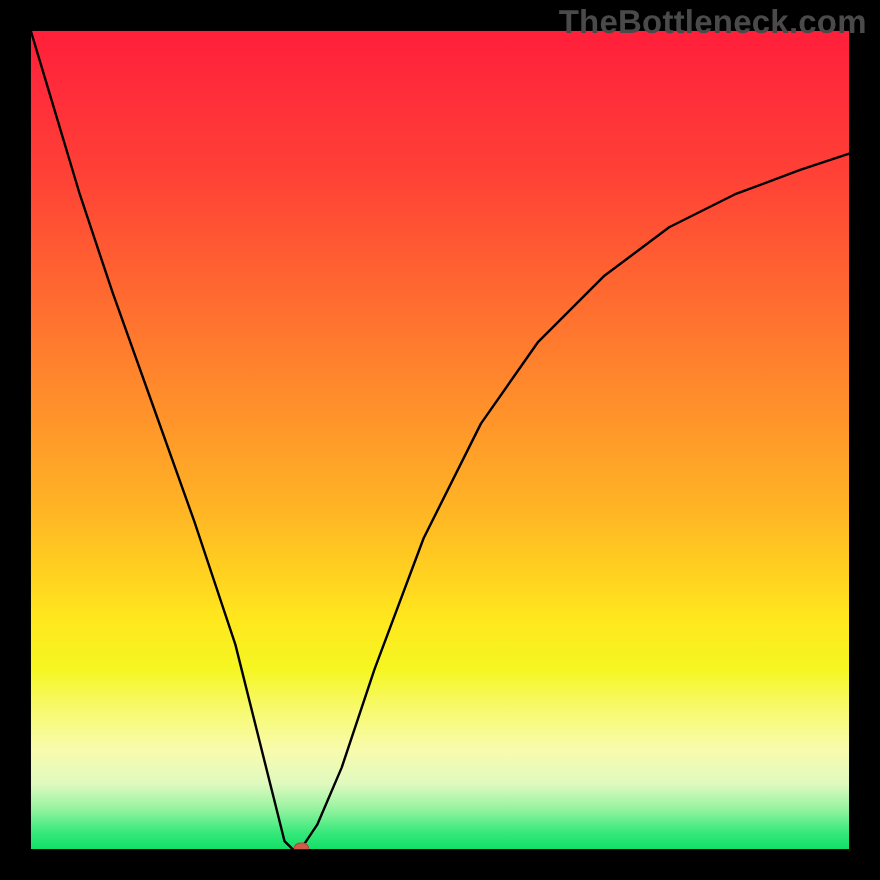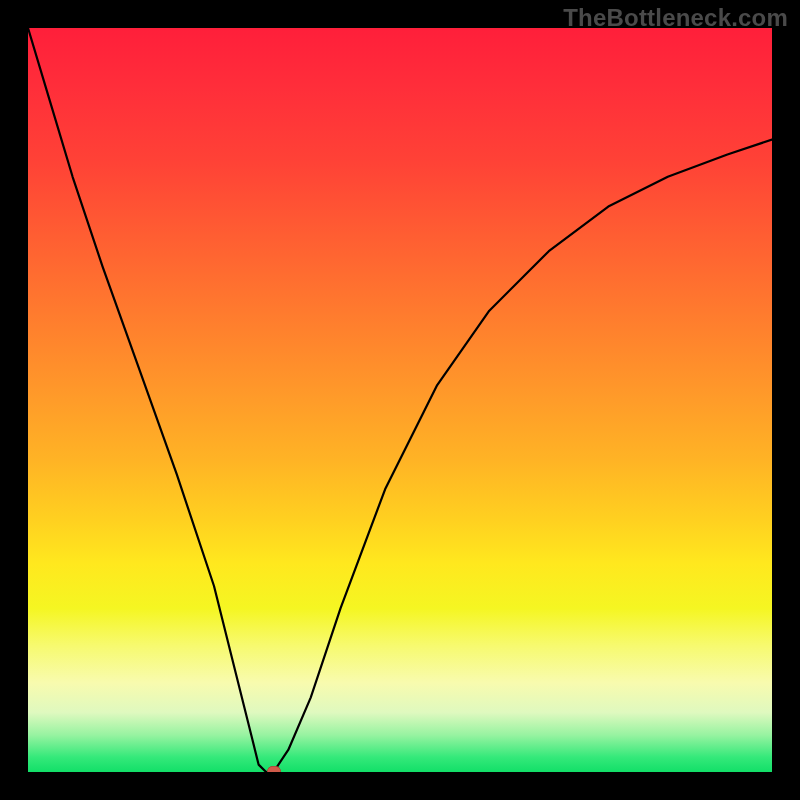--- a/index.html
+++ b/index.html
@@ -15,21 +15,21 @@
     position: relative;
     width: 800px;
     height: 800px;
     background: #000;
   }
   .watermark {
     position: absolute;
     top: 4px;
     right: 12px;
     color: #4a4a4a;
-    font-size: 24px;
+    font-size: 30px;
     font-weight: 600;
     letter-spacing: 0.2px;
     z-index: 10;
     margin-left: 40px;
   }
   .plot-area {
     position: absolute;
     left: 28px;
     top: 28px;
     width: 744px;

